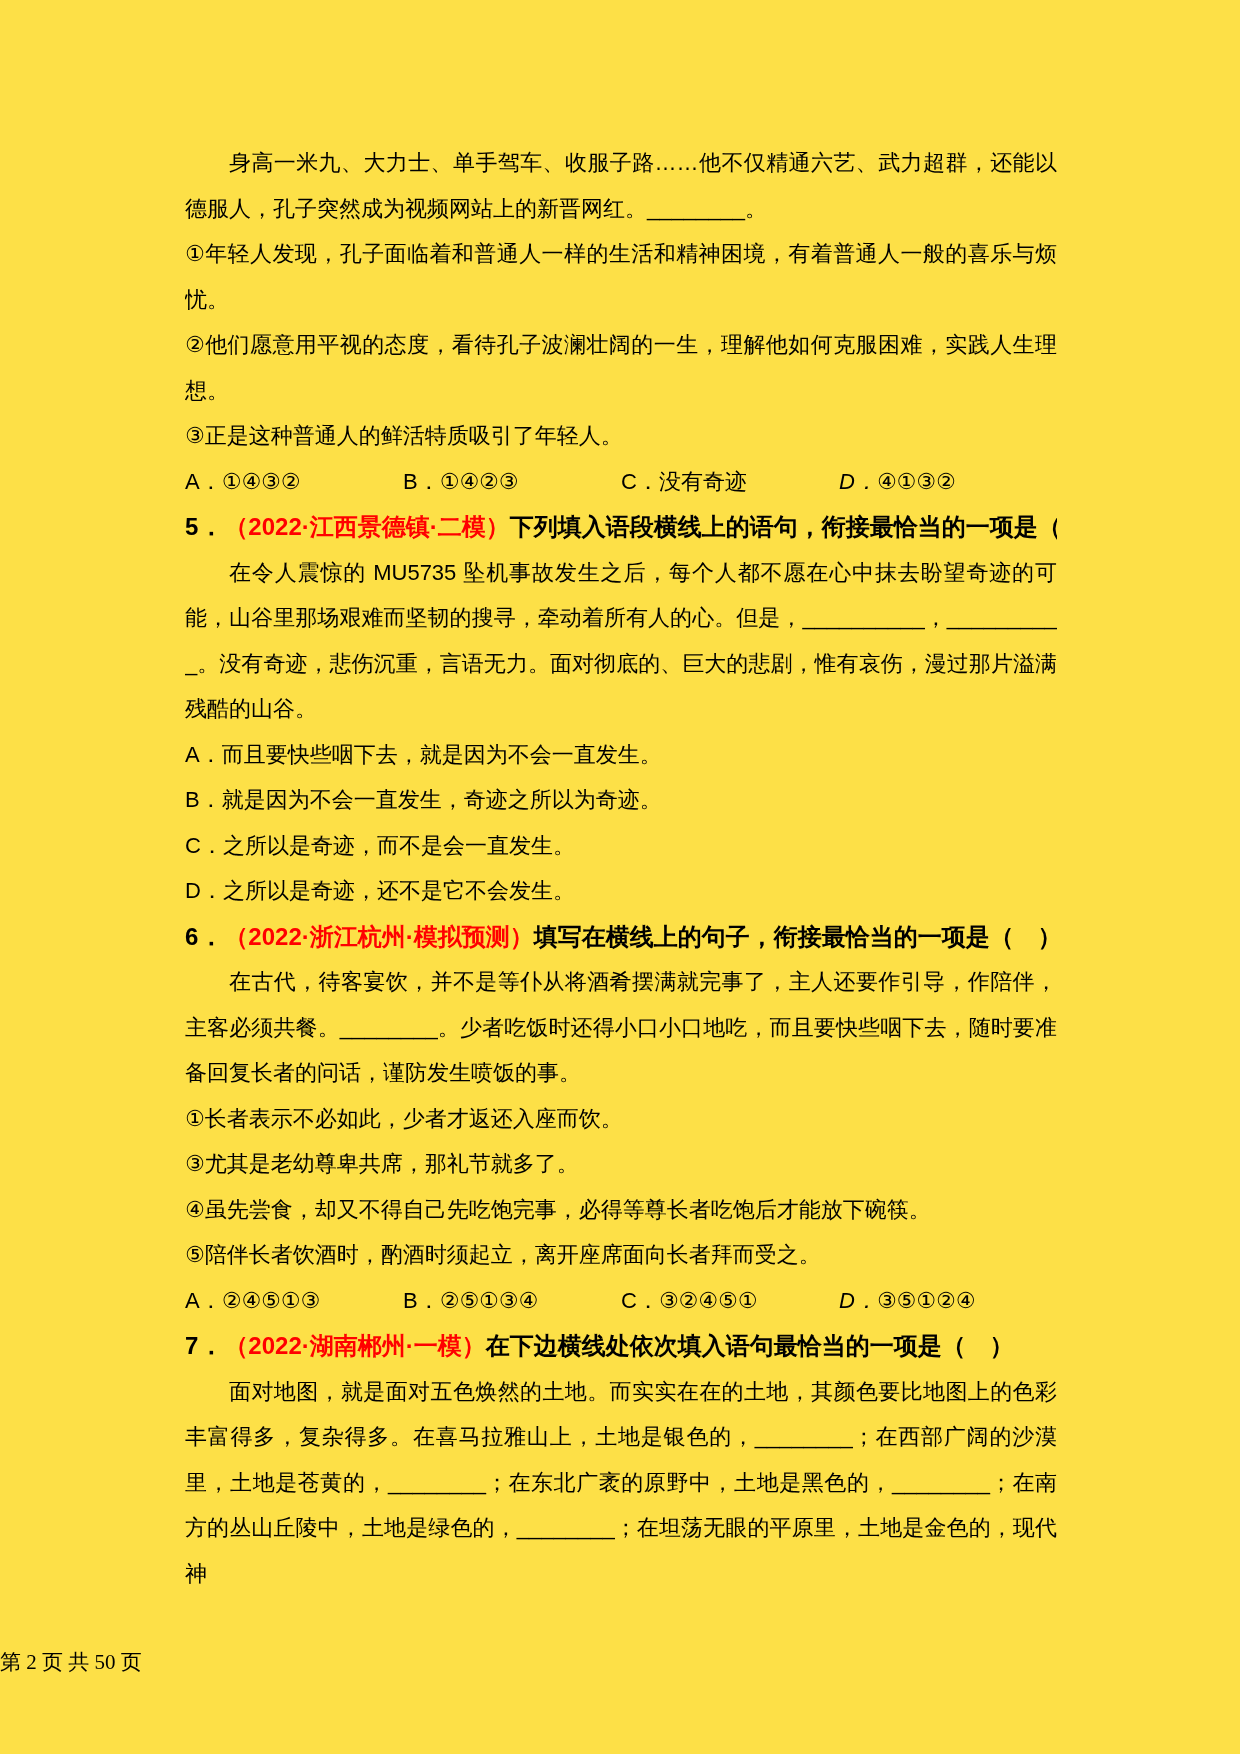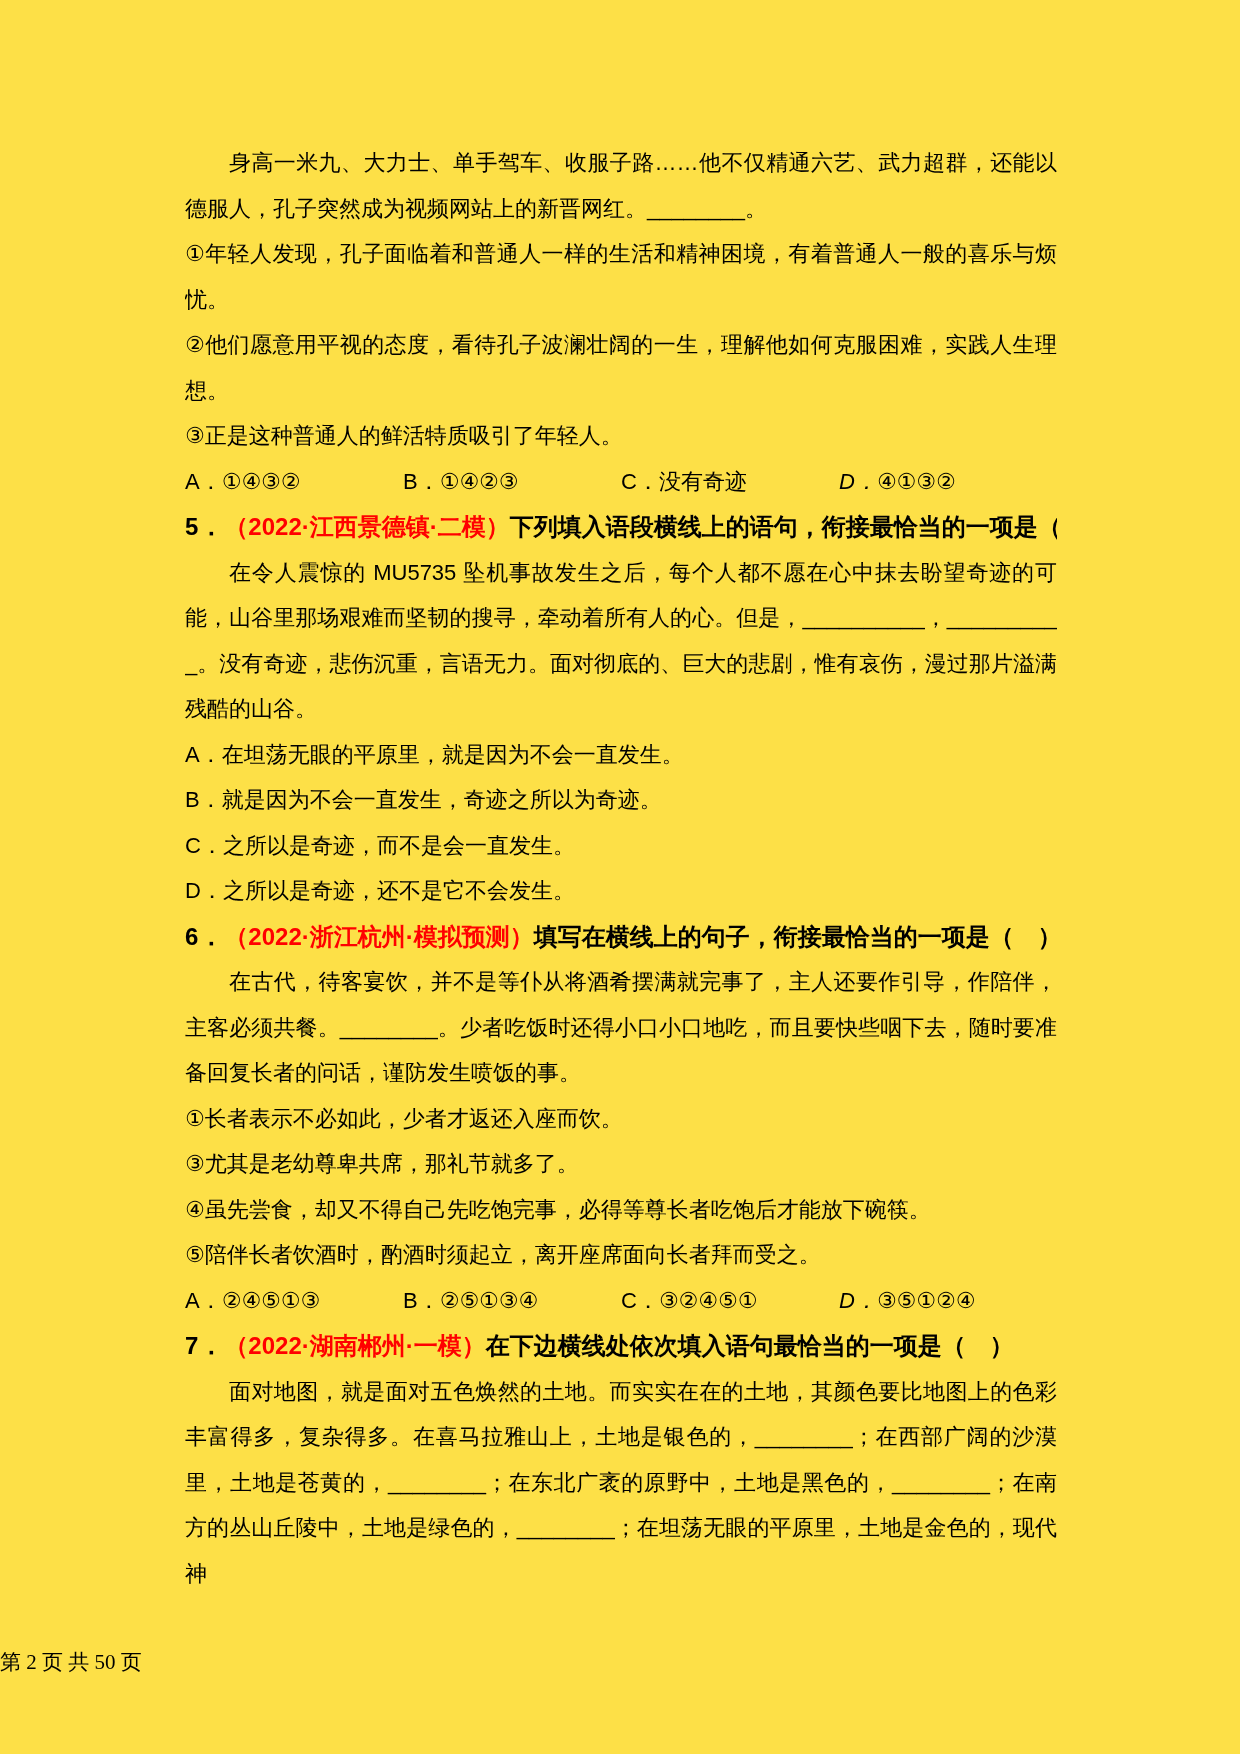--- a/index.html
+++ b/index.html
@@ -74,21 +74,21 @@
     <p class="para">③正是这种普通人的鲜活特质吸引了年轻人。</p>
     <div class="options-row">
       <span class="opt">A．①④③②</span>
       <span class="opt">B．①④②③</span>
       <span class="opt">C．没有奇迹</span>
       <span class="opt">D．④①③②</span>
     </div>
 
     <p class="qheader"><span class="qnum">5．</span><span class="red">（2022·江西景德镇·二模）</span><span>下列填入语段横线上的语句，衔接最恰当的一项是（　）</span></p>
     <p class="para indent">在令人震惊的 MU5735 坠机事故发生之后，每个人都不愿在心中抹去盼望奇迹的可能，山谷里那场艰难而坚韧的搜寻，牵动着所有人的心。但是，__________，__________。没有奇迹，悲伤沉重，言语无力。面对彻底的、巨大的悲剧，惟有哀伤，漫过那片溢满残酷的山谷。</p>
-    <p class="para">A．在坦荡无眼的平原里，就是因为不会一直发生。</p>
+    <p class="para">A．而且要快些咽下去，就是因为不会一直发生。</p>
     <p class="para">B．就是因为不会一直发生，奇迹之所以为奇迹。</p>
     <p class="para">C．之所以是奇迹，而不是会一直发生。</p>
     <p class="para">D．之所以是奇迹，还不是它不会发生。</p>
 
     <p class="qheader"><span class="qnum">6．</span><span class="red">（2022·浙江杭州·模拟预测）</span><span>填写在横线上的句子，衔接最恰当的一项是（　）</span></p>
     <p class="para indent">在古代，待客宴饮，并不是等仆从将酒肴摆满就完事了，主人还要作引导，作陪伴，主客必须共餐。________。少者吃饭时还得小口小口地吃，而且要快些咽下去，随时要准备回复长者的问话，谨防发生喷饭的事。</p>
     <p class="para">①长者表示不必如此，少者才返还入座而饮。</p>
     <p class="para">③尤其是老幼尊卑共席，那礼节就多了。</p>
     <p class="para">④虽先尝食，却又不得自己先吃饱完事，必得等尊长者吃饱后才能放下碗筷。</p>
     <p class="para">⑤陪伴长者饮酒时，酌酒时须起立，离开座席面向长者拜而受之。</p>

